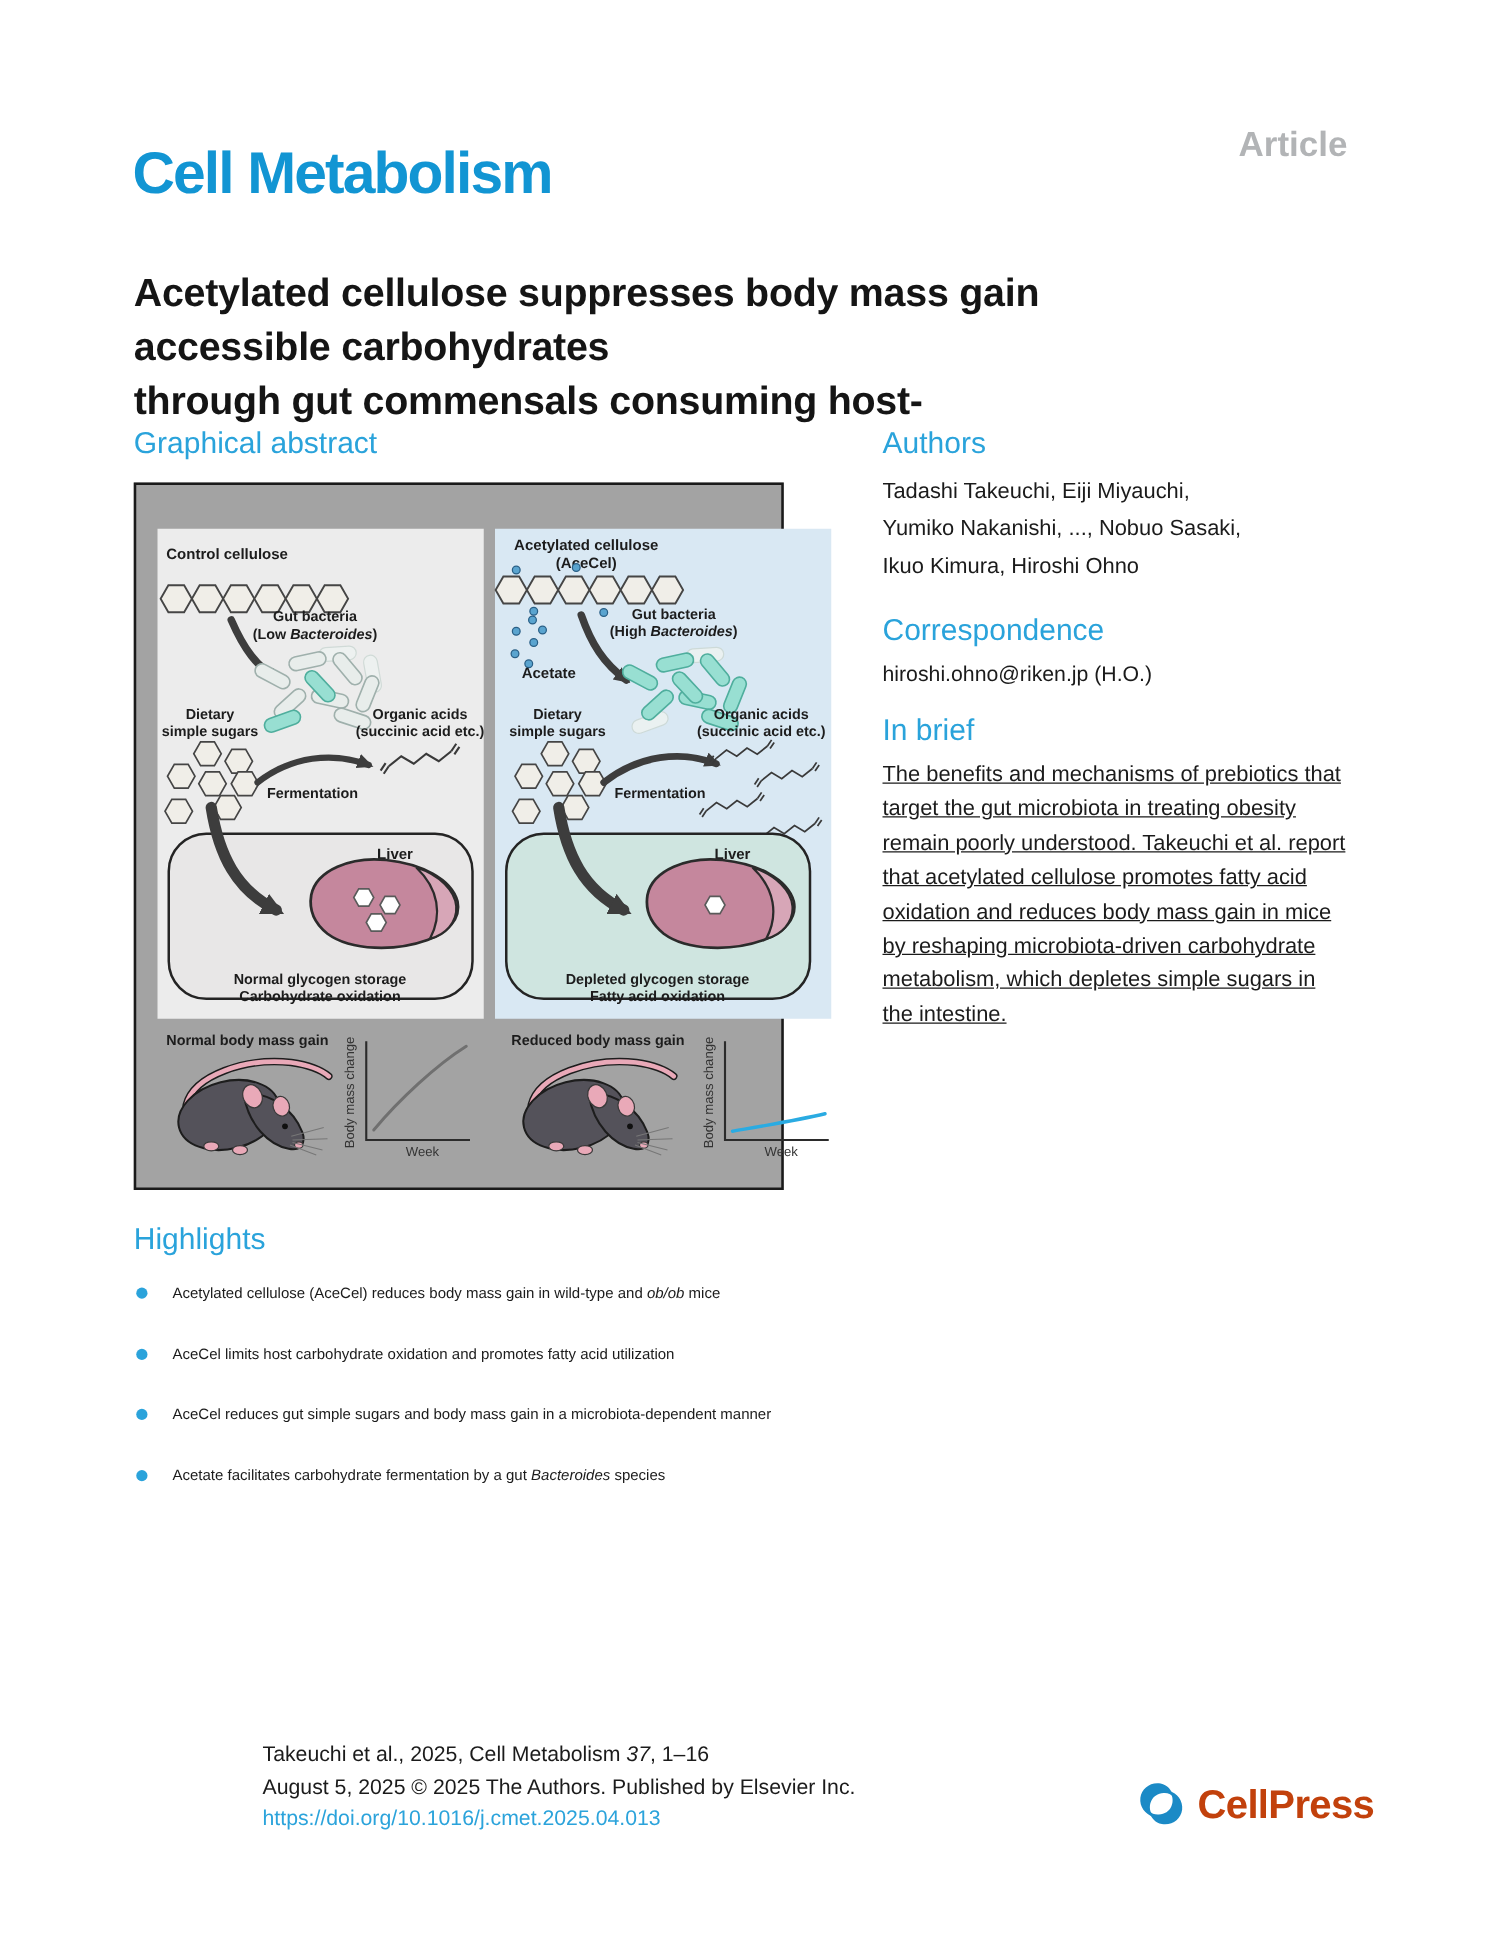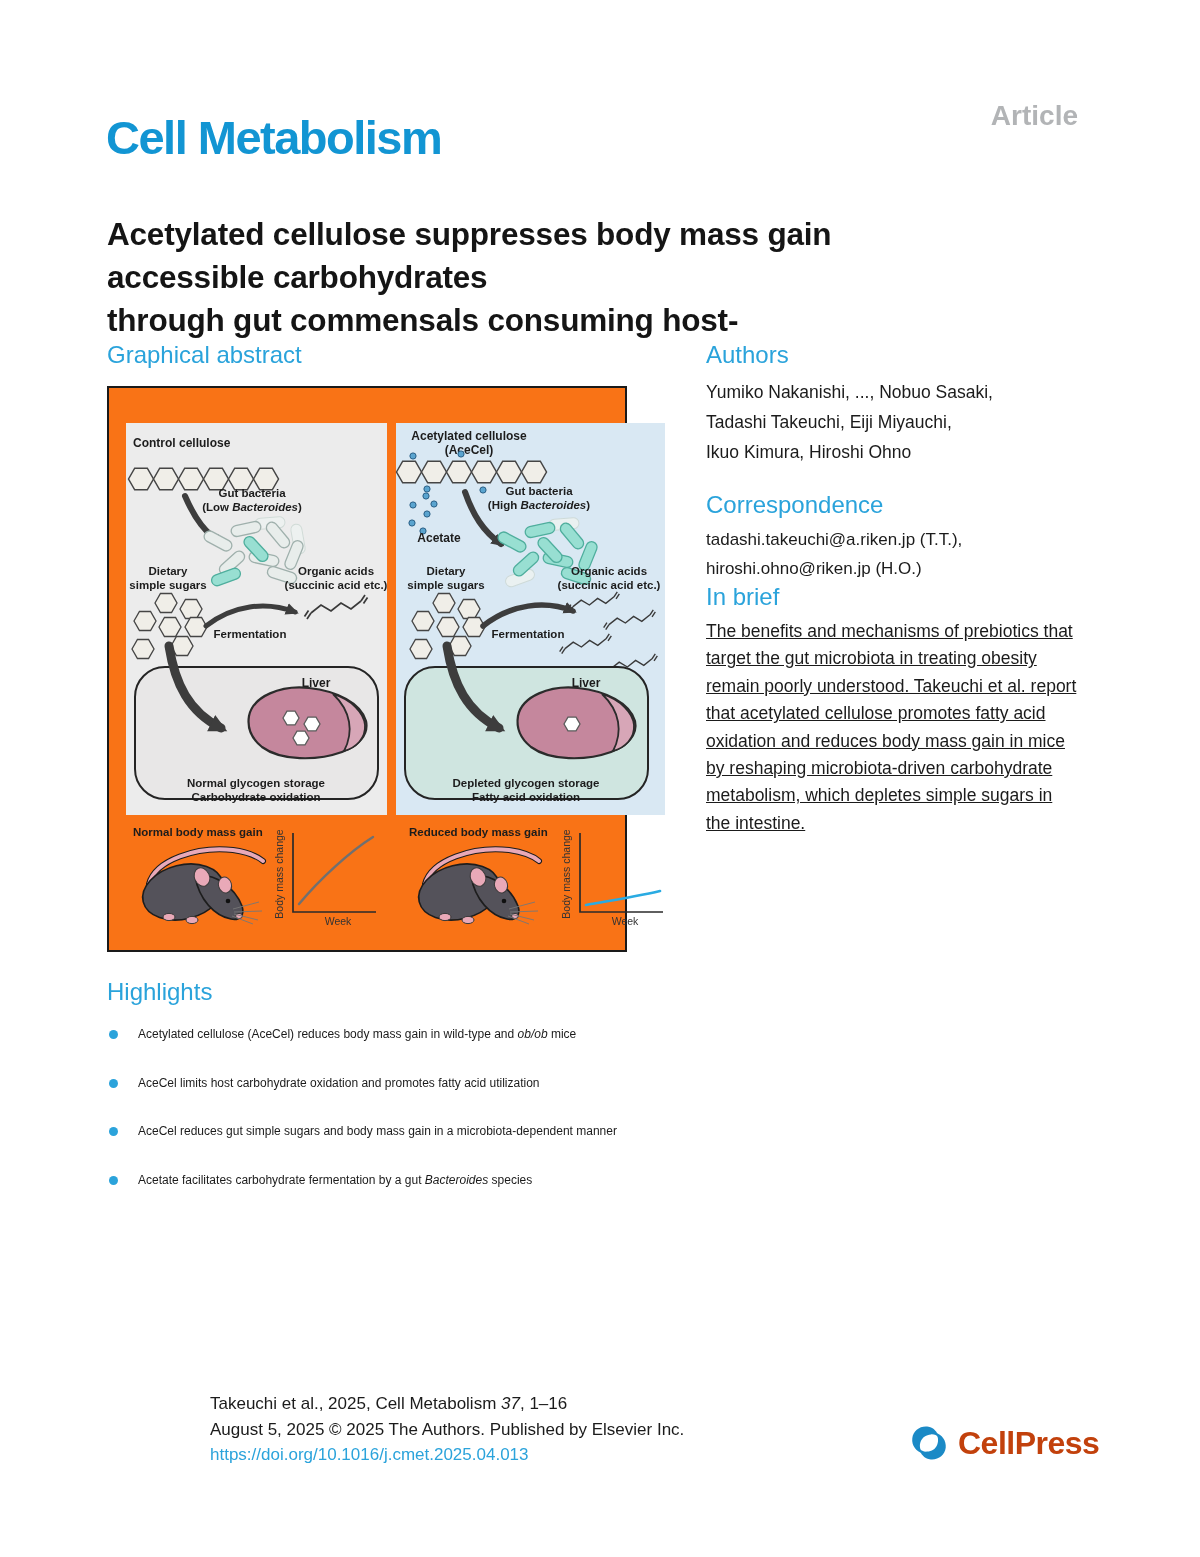--- a/index.html
+++ b/index.html
@@ -5,27 +5,27 @@
   html,body{margin:0;padding:0;background:#ffffff;}
   body{width:1200px;height:1557px;position:relative;font-family:"Liberation Sans",sans-serif;color:#1b1b1b;}
   .page{position:absolute;inset:0;background:#fff;overflow:hidden;}
 
   .article-badge{position:absolute;top:100px;right:122px;font-size:28px;font-weight:bold;color:#b2b4b6;}
   .journal-logo{position:absolute;top:110px;left:106px;font-size:47px;font-weight:bold;color:#1295d3;letter-spacing:-1.5px;}
   .paper-title{position:absolute;top:192px;left:107px;width:980px;font-size:31.5px;font-weight:bold;color:#151515;line-height:43px;letter-spacing:-0.2px;}
 
   .sec-h{font-size:24px;color:#2aa3db;font-weight:normal;margin:0;}
   .ga-heading{position:absolute;top:341px;left:107px;}
-  .ga-figure{position:absolute;top:386px;left:107px;width:520px;height:566px;border:2.5px solid #1a1a1a;background:#f97316;box-sizing:border-box;}
+  .ga-figure{position:absolute;top:386px;left:107px;width:520px;height:566px;border:2.5px solid #1a1a1a;background:#a3a3a3;box-sizing:border-box;}
 
   .right-col{position:absolute;left:706px;top:341px;width:392px;}
   .authors-list{margin:8px 0 0;font-size:17.5px;line-height:30px;}
   .corr-h{margin-top:24px;}
   .corr-list{margin-top:6px;font-size:17px;line-height:29px;}
-  .brief-h{}
+  .brief-h{margin-top:17px;}
   .brief-text{margin-top:7px;font-size:17.5px;line-height:27.4px;width:372px;text-decoration:underline;}
 
   .highlights{position:absolute;left:107px;top:978px;width:540px;}
   .hl-list{margin-top:15px;}
   .hl-item{position:relative;padding-left:31px;margin-bottom:21px;font-size:12px;line-height:27.5px;width:522px;}
   .hl-item::before{content:"";position:absolute;left:2px;top:9px;width:9px;height:9px;border-radius:50%;background:#2ba3db;}
   .it{font-style:italic;}
 
   .footer{position:absolute;left:210px;top:1391px;font-size:17px;line-height:25.5px;}
   .doi-link{color:#2ba3db;text-decoration:none;}
@@ -286,28 +286,27 @@
       <path class="curveBlue" d="M 477,517 C 500,513 530,508 551,503"></path>
       <text class="fg" x="461" y="486" text-anchor="middle" transform="rotate(-90 461 486)">Body mass change</text>
       <text class="fg" x="516" y="537" text-anchor="middle">Week</text>
     </g>
   </svg>
   </div>
 
   <div class="right-col">
     <h2 class="sec-h">Authors</h2>
     <div class="authors-list">
+      <div>Tadashi Takeuchi, Eiji Miyauchi,</div>
       <div>Yumiko Nakanishi, ..., Nobuo Sasaki,</div>
-      <div>Tadashi Takeuchi, Eiji Miyauchi,</div>
       <div>Ikuo Kimura, Hiroshi Ohno</div>
     </div>
 
     <h2 class="sec-h corr-h">Correspondence</h2>
     <div class="corr-list">
-      <div>tadashi.takeuchi@a.riken.jp (T.T.),</div>
       <div>hiroshi.ohno@riken.jp (H.O.)</div>
     </div>
 
     <h2 class="sec-h brief-h">In brief</h2>
     <div class="brief-text">The benefits and mechanisms of prebiotics that target the gut microbiota in treating obesity remain poorly understood. Takeuchi et al. report that acetylated cellulose promotes fatty acid oxidation and reduces body mass gain in mice by reshaping microbiota-driven carbohydrate metabolism, which depletes simple sugars in the intestine.</div>
   </div>
 
   <div class="highlights">
     <h2 class="sec-h">Highlights</h2>
     <div class="hl-list">

